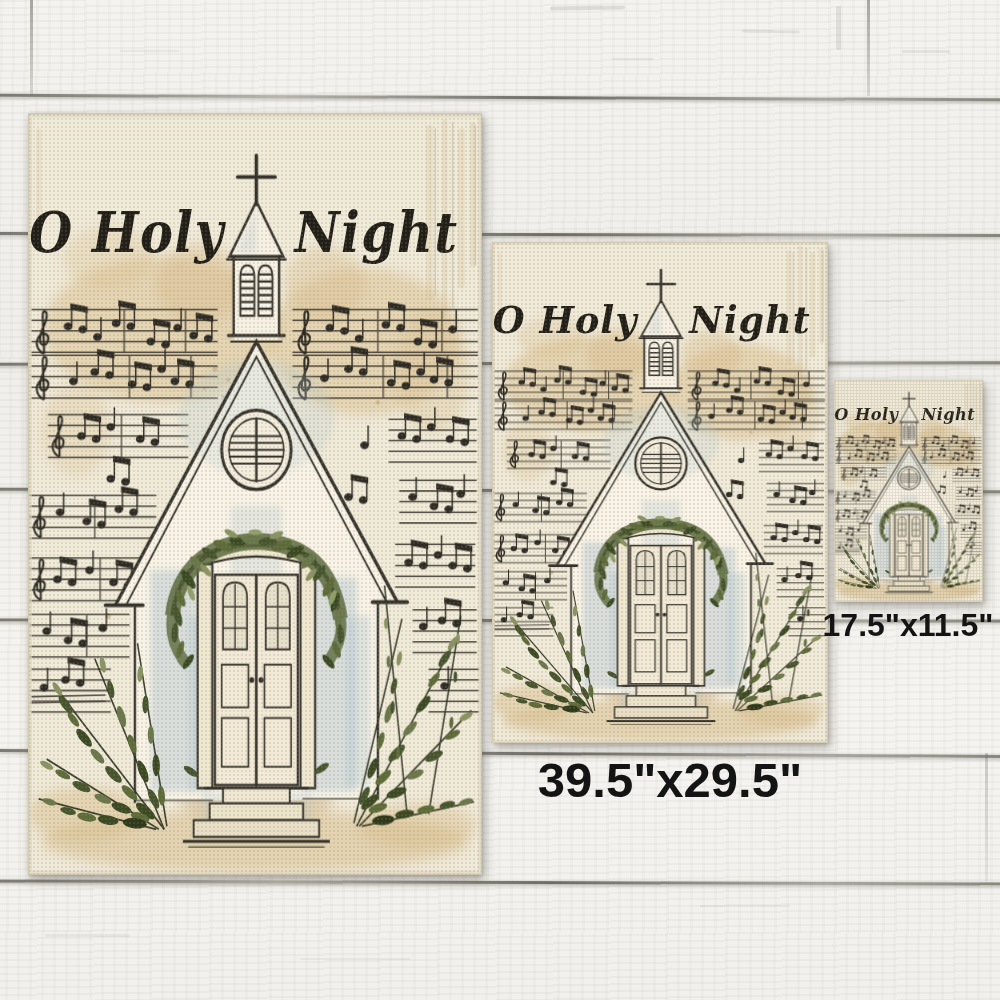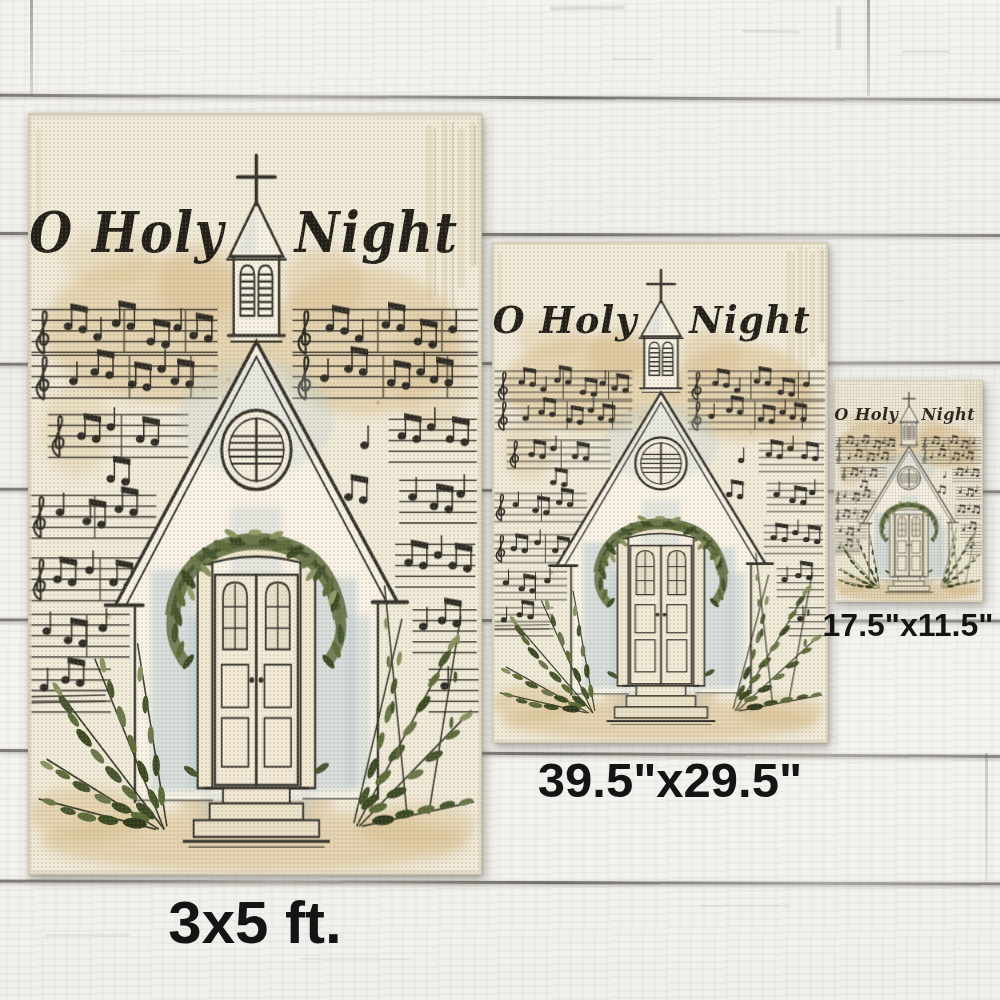--- a/index.html
+++ b/index.html
@@ -467,21 +467,20 @@
   </svg>
 
   <figure class="rug rug-large">
     <svg class="art" viewBox="0 0 340 500" preserveAspectRatio="none">
       <use href="#church-art"></use>
       <text class="scriptT" x="74" y="91" text-anchor="middle">O Holy</text>
       <text class="scriptT" x="261" y="91" text-anchor="middle">Night</text>
     </svg>
     <div class="weave"></div>
   </figure>
-  <div class="size-label label-large">3x5 ft.</div>
 
   <figure class="rug rug-medium">
     <svg class="art" viewBox="0 0 340 500" preserveAspectRatio="none">
       <use href="#church-art"></use>
       <text class="scriptT" x="74" y="91" text-anchor="middle">O Holy</text>
       <text class="scriptT" x="261" y="91" text-anchor="middle">Night</text>
     </svg>
     <div class="weave"></div>
   </figure>
   <div class="size-label label-medium">39.5"x29.5"</div>

